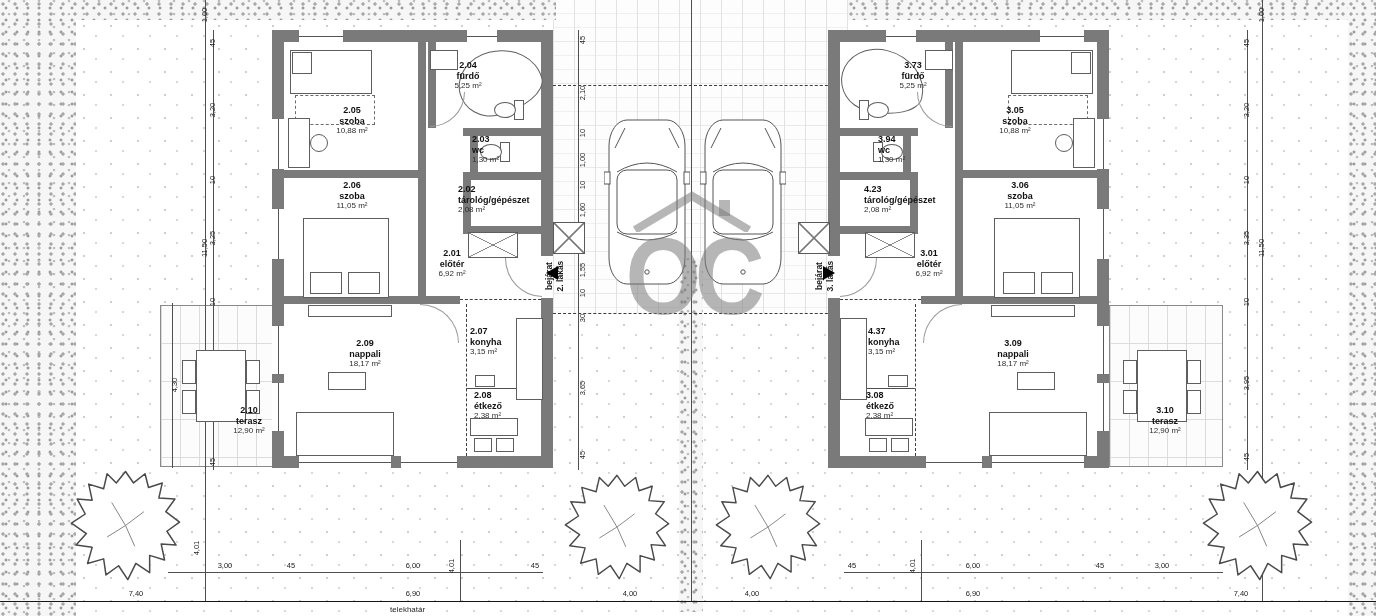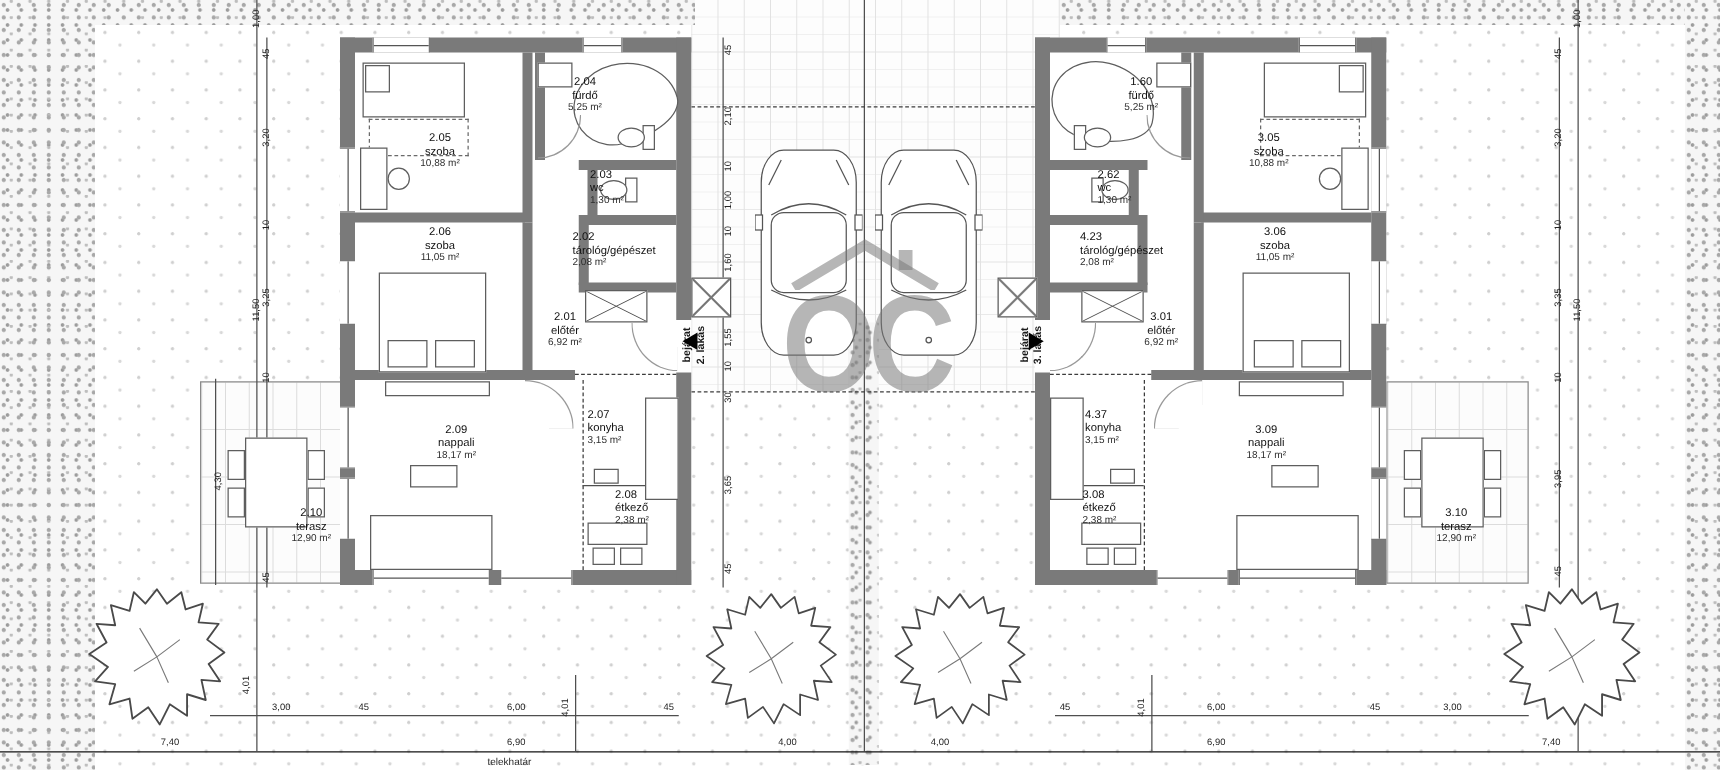--- a/index.html
+++ b/index.html
@@ -38,21 +38,21 @@
   .dash-h{position:absolute;height:0;border-top:1px dashed #3c3c3c;}
   .dashbox{position:absolute;border:1px dashed #6a6a6a;}
   .dline-v{position:absolute;width:1px;background:#4f4f4f;}
   .dline-h{position:absolute;height:1px;background:#4f4f4f;}
   .bline{position:absolute;height:1px;background:#151515;}
   .dim{position:absolute;font-size:7.5px;line-height:10px;height:10px;width:34px;
        text-align:center;color:#222;white-space:nowrap;}
   .rot{transform:rotate(-90deg);transform-origin:center;}
   .room-label{position:absolute;text-align:center;line-height:1.18;z-index:20;}
   .room-label.la{text-align:left;}
-  .room-label .n,.room-label .nm{font-weight:normal;font-size:9px;color:#111;}
+  .room-label .n,.room-label .nm{font-weight:bold;font-size:9px;color:#111;}
   .room-label .a{font-size:8px;color:#2e2e2e;}
   .ent{position:absolute;width:52px;height:24px;transform:rotate(-90deg);transform-origin:center;
        font-size:8.5px;font-weight:bold;text-align:center;line-height:1.25;z-index:22;}
   .arrow{position:absolute;width:0;height:0;z-index:22;}
   .arrow.left{border-top:7px solid transparent;border-bottom:7px solid transparent;border-right:12px solid #000;}
   .arrow.right{border-top:7px solid transparent;border-bottom:7px solid transparent;border-left:12px solid #000;}
   .canopy{position:absolute;border:1px solid #5a5a5a;background-color:#fff;background-image:
     linear-gradient(to bottom right,transparent 47%,#777 49% 51%,transparent 53%),
     linear-gradient(to bottom left,transparent 47%,#777 49% 51%,transparent 53%);}
   .arc{position:absolute;border:1px solid #999;}
@@ -247,21 +247,21 @@
   <div class="room-label" style="left:307px;top:180px;width:90px">
     <div class="n">2.06</div>
     <div class="nm">szoba</div>
     <div class="a">11,05 m²</div>
   </div>
   <div class="room-label la" style="left:470px;top:326px;width:70px">
     <div class="n">2.07</div>
     <div class="nm">konyha</div>
     <div class="a">3,15 m²</div>
   </div>
-  <div class="room-label la" style="left:492px;top:390px;width:70px">
+  <div class="room-label la" style="left:474px;top:390px;width:70px">
     <div class="n">2.08</div>
     <div class="nm">étkező</div>
     <div class="a">2,38 m²</div>
   </div>
   <div class="room-label" style="left:320px;top:338px;width:90px">
     <div class="n">2.09</div>
     <div class="nm">nappali</div>
     <div class="a">18,17 m²</div>
   </div>
   <div class="room-label" style="left:214px;top:405px;width:70px">
@@ -339,26 +339,26 @@
     <div class="n">3.01</div>
     <div class="nm">előtér</div>
     <div class="a">6,92 m²</div>
   </div>
   <div class="room-label la" style="left:864px;top:184px;width:95px">
     <div class="n">4.23</div>
     <div class="nm">tárológ/gépészet</div>
     <div class="a">2,08 m²</div>
   </div>
   <div class="room-label la" style="left:878px;top:134px;width:60px">
-    <div class="n">2.62</div>
+    <div class="n">3.94</div>
     <div class="nm">wc</div>
     <div class="a">1,30 m²</div>
   </div>
   <div class="room-label" style="left:868px;top:60px;width:90px">
-    <div class="n">1.60</div>
+    <div class="n">3.73</div>
     <div class="nm">fürdő</div>
     <div class="a">5,25 m²</div>
   </div>
   <div class="room-label" style="left:970px;top:105px;width:90px">
     <div class="n">3.05</div>
     <div class="nm">szoba</div>
     <div class="a">10,88 m²</div>
   </div>
   <div class="room-label" style="left:975px;top:180px;width:90px">
     <div class="n">3.06</div>

